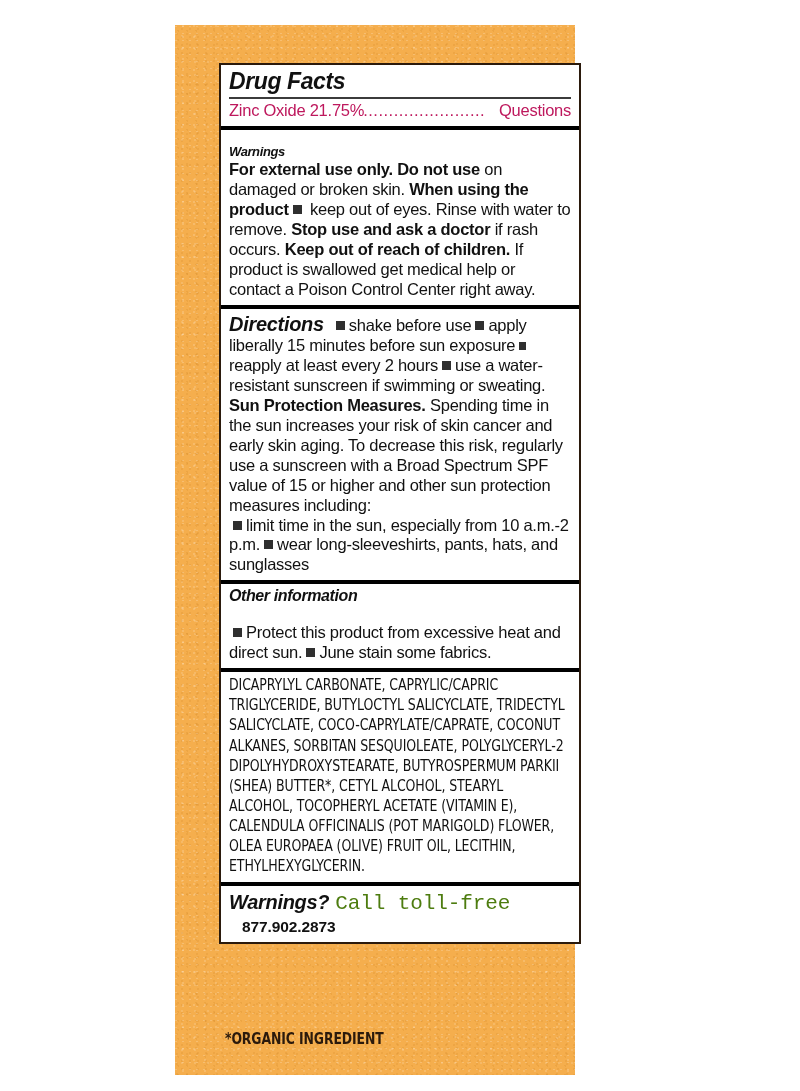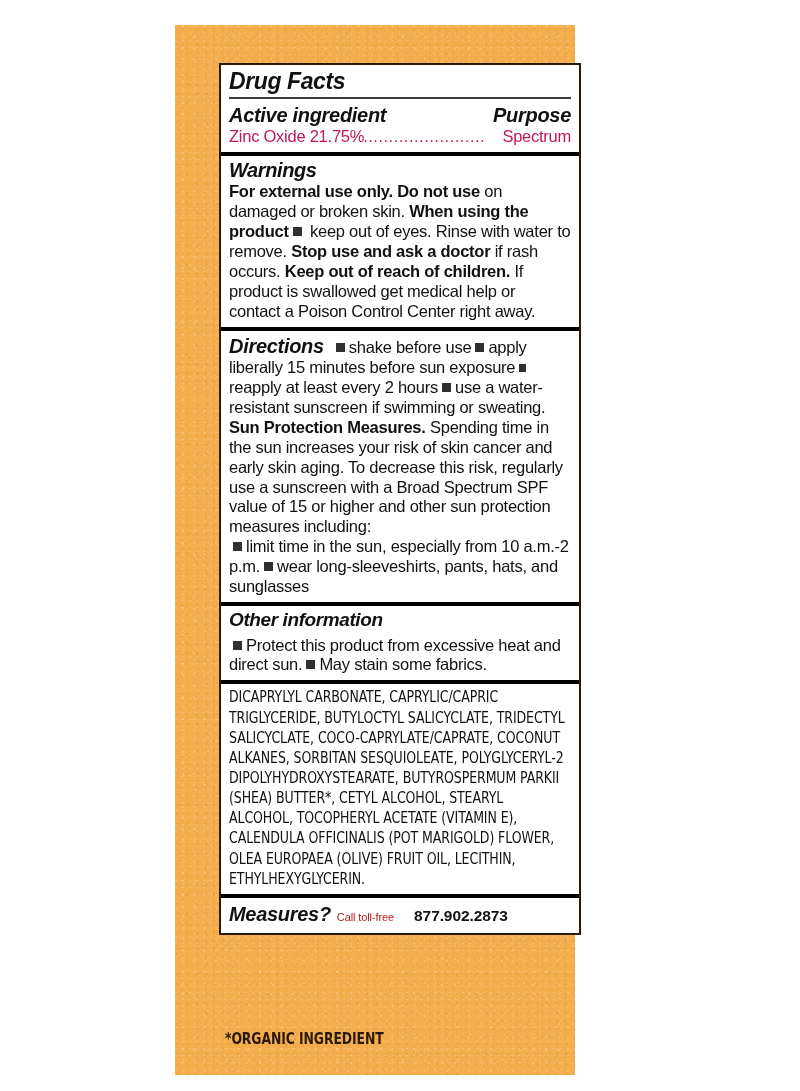--- a/index.html
+++ b/index.html
@@ -150,29 +150,30 @@
   }
   .q-head {
     font-size: 20px;
     font-style: italic;
     font-weight: bold;
     letter-spacing: -0.3px;
     color: #111;
     margin-right: 6px;
   }
   .q-text {
-    font-size: 11px;
-    color: #b91c1c;
-    letter-spacing: -0.1px;
+    font-size: 21px;
+    color: #4d7c0f;
+    letter-spacing: -0.1px;
+    font-family: Liberation Mono, monospace;
   }
   .q-phone {
     font-size: 15.5px;
     font-weight: bold;
     color: #111;
-    margin-left: 20px;
+    margin-left: 13px;
     letter-spacing: -0.1px;
   }
 
   
   #organic-note {
     position: absolute;
     left: 50px;
     top: 1005px;
     font-family: "Liberation Sans Narrow", "DejaVu Sans Condensed", "Liberation Sans", sans-serif;
     transform: scaleX(0.92);
@@ -189,53 +190,49 @@
 <div id="package-panel">
 
   <div id="drug-facts-box">
 
     <div class="section" style="padding-bottom:0;">
       <div class="title">Drug Facts</div>
     </div>
     <div class="rule-thin"></div>
 
     <div class="section" style="padding-top:2px;">
-      <div class="head-row">
-        <span>Active ingredient</span>
-        <span>Purpose</span>
-      </div>
       <div class="leader-row">
         <span>Zinc Oxide 21.75%</span>
         <span class="leader-dots">........................</span>
-        <span>Spectrum</span>
+        <span>Questions</span>
       </div>
     </div>
 
 
     <div class="section thick-top">
-      <div class="title" style="font-size:20px;margin:0 0 1px 0;">Warnings</div>
+      <div class="title" style="font-size:13px;margin:12px 0 1px 0;">Warnings</div>
       <div class="body-text"><b>For external use only. Do not use</b><span> on damaged or broken skin. </span><b>When using the product</b><span class="bullet"></span><span> keep out of eyes. Rinse with water to remove. </span><b>Stop use and ask a doctor</b><span> if rash occurs. </span><b>Keep out of reach of children.</b><span> If product is swallowed get medical help or contact a Poison Control Center right away.</span></div>
     </div>
 
     <div class="section thick-top">
       <div class="body-text"><span class="inline-head">Directions</span><span class="bullet"></span><span>shake before use</span><span class="bullet"></span><span>apply liberally 15 minutes before sun exposure</span><span class="bullet sm"></span><span>reapply at least every 2 hours</span><span class="bullet"></span><span>use a water-resistant sunscreen if swimming or sweating.</span> <b>Sun Protection Measures.</b><span> Spending time in the sun increases your risk of skin cancer and early skin aging. To decrease this risk, regularly use a sunscreen with a Broad Spectrum SPF value of 15 or higher and other sun protection measures including:</span><br><span class="bullet"></span><span>limit time in the sun, especially from 10 a.m.-2 p.m.</span><span class="bullet"></span><span>wear long-sleeveshirts, pants, hats, and sunglasses</span></div>
     </div>
 
     <div class="section thick-top">
-      <div class="title" style="font-size:19px;margin:0 0 5px 0;">Other information</div>
-      <div class="body-text"><span class="bullet"></span><span>Protect this product from excessive heat and direct sun.</span><span class="bullet"></span><span>May stain some fabrics.</span></div>
+      <div class="title" style="font-size:16px;margin:0 0 18px 0;">Other information</div>
+      <div class="body-text"><span class="bullet"></span><span>Protect this product from excessive heat and direct sun.</span><span class="bullet"></span><span>June stain some fabrics.</span></div>
     </div>
 
     <div class="section thick-top">
       <div class="condensed">DICAPRYLYL CARBONATE, CAPRYLIC/CAPRIC TRIGLYCERIDE, BUTYLOCTYL SALICYCLATE, TRIDECTYL SALICYCLATE, COCO-CAPRYLATE/CAPRATE, COCONUT ALKANES, SORBITAN SESQUIOLEATE, POLYGLYCERYL-2 DIPOLYHYDROXYSTEARATE, BUTYROSPERMUM PARKII (SHEA) BUTTER*, CETYL ALCOHOL, STEARYL ALCOHOL, TOCOPHERYL ACETATE (VITAMIN E), CALENDULA OFFICINALIS (POT MARIGOLD) FLOWER, OLEA EUROPAEA (OLIVE) FRUIT OIL, LECITHIN, ETHYLHEXYGLYCERIN.</div>
     </div>
 
     <div class="section thick-top" style="padding-top:4px;padding-bottom:6px;">
       <div class="questions-row">
-        <span class="q-head">Measures?</span>
+        <span class="q-head">Warnings?</span>
         <span class="q-text">Call toll-free</span>
         <span class="q-phone">877.902.2873</span>
       </div>
     </div>
 
   </div>
 
   <div id="organic-note">*ORGANIC INGREDIENT</div>
 
 </div>

